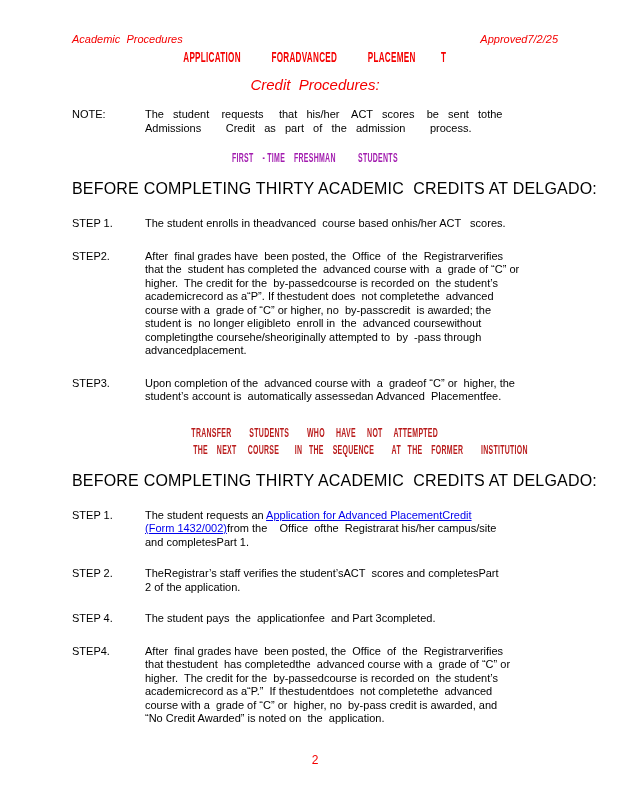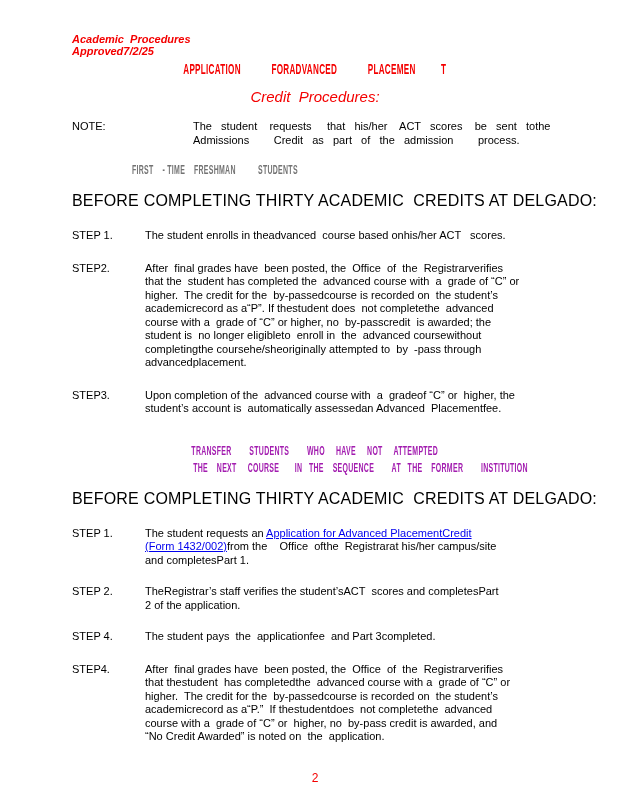--- a/index.html
+++ b/index.html
@@ -19,25 +19,24 @@
     width: 618px;
     height: 800px;
     padding: 33px 60px 0 72px;
     background: #ffffff;
   }
   .hdr-row {
     display: flex;
     justify-content: space-between;
     color: #f40000;
     font-style: italic;
-    font-weight: bold;
+    font-weight: normal;
     font-size: 11px;
     line-height: 12px;
     white-space: pre;
-    flex-direction: column;
   }
   .title-line {
     text-align: center;
     margin-top: 3px;
     color: #f40000;
   }
   .condensed {
     display: inline-block;
     font-weight: bold;
     transform: scaleX(0.58);
@@ -66,39 +65,39 @@
     font-size: 11px;
     line-height: 13.5px;
     white-space: pre;
   }
   .step-text {
     width: 406px;
     font-size: 11px;
     line-height: 13.5px;
     white-space: pre-wrap;
   }
-  .note-row { margin-top: 15px; gap: 48px; }
+  .note-row { margin-top: 15px; }
   .freshman-heading {
-    text-align: left;
+    text-align: center;
     margin-top: 13px;
-    color: #737373;
+    color: #a21caf;
   }
   .freshman-heading .condensed, .transfer-heading .condensed { font-size: 12px; }
   .before-heading {
     text-align: left;
     font-size: 16px;
     margin-top: 14px;
     white-space: pre;
     letter-spacing: 0.2px;
   }
   .transfer-heading {
     text-align: center;
-    margin-top: 26px;
+    margin-top: 20px;
     line-height: 15px;
-    color: #a21caf;
+    color: #b91c1c;
   }
   .transfer-heading .line { display: block; line-height: 15px; }
   .form-link {
     color: #0000ee;
     text-decoration: underline;
     white-space: pre-wrap;
     cursor: pointer;
   }
   .page-number {
     text-align: center;

